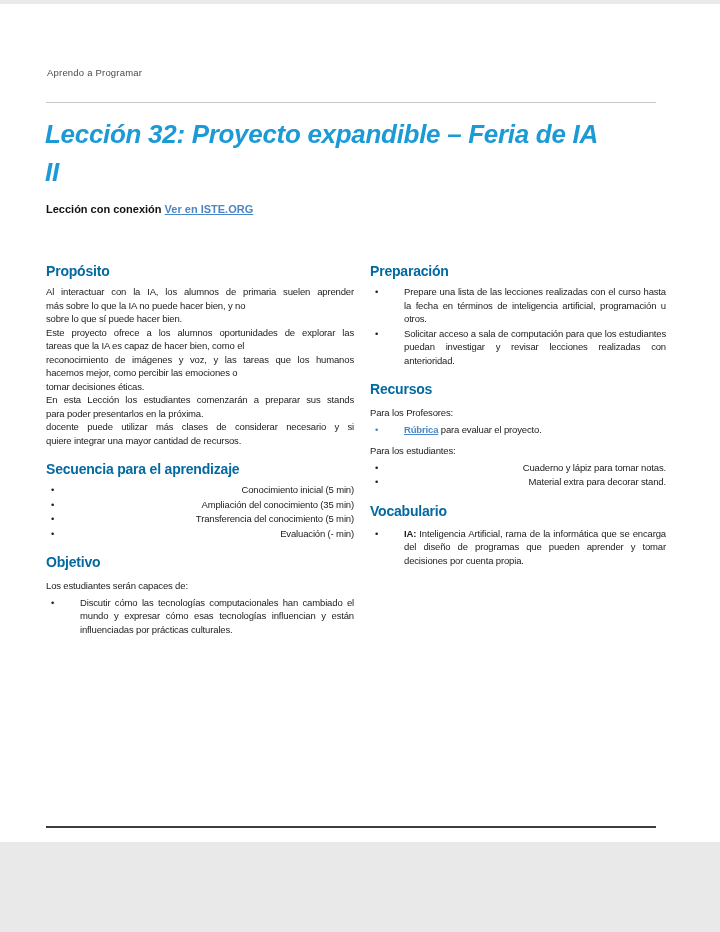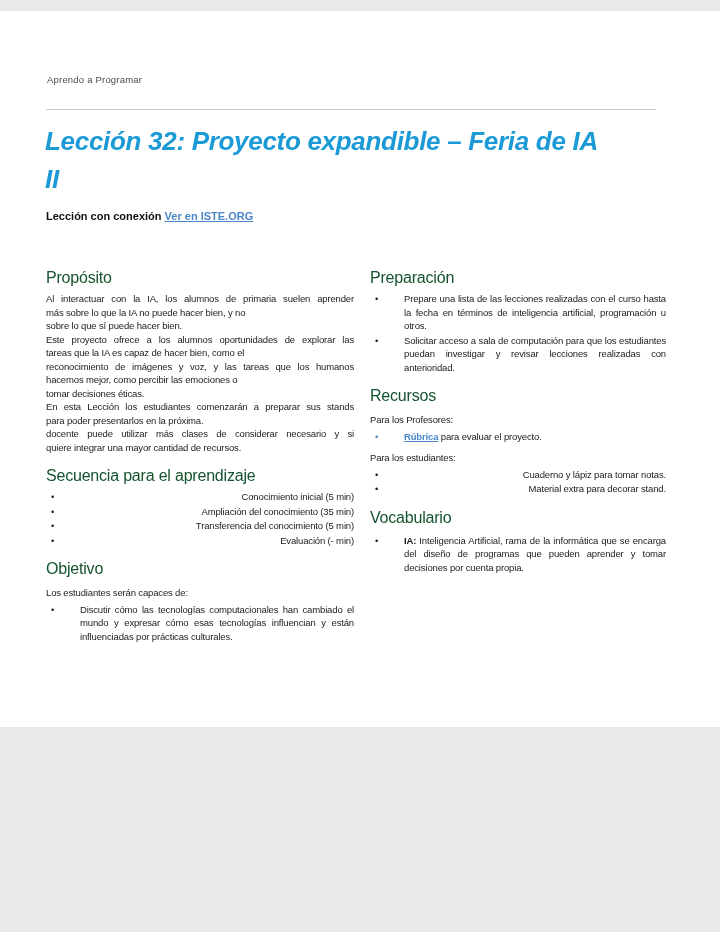--- a/index.html
+++ b/index.html
@@ -1,33 +1,33 @@
 <!DOCTYPE html>
 <html style="--title-blue: #1b9ad6; --link-blue: #4a86c8;"><head>
 <meta charset="utf-8">
 <style>
   html,body { margin:0; padding:0; background:#e9e9e9; }
   .page {
-    position:relative; width:720px; height:716px; margin:11px auto;
+    position:relative; width:720px; height:838px; margin:4px auto;
     background:#ffffff; overflow:hidden;
     font-family:"Liberation Sans","DejaVu Sans",sans-serif; color:#1f1f1f;
   }
   
   .header-brand { position:absolute; left:47px; top:63px; font-size:9.5px; color:#4a4a4a; letter-spacing:.2px; }
   .header-rule { position:absolute; left:46px; top:98px; width:610px; height:1px; background:#c9c9c9; }
   
   .doc-title { position:absolute; left:45px; top:111px; width:622px; font-size:26px; font-weight:bold; color:var(--title-blue,#1b9ad6); line-height:38px; letter-spacing:-.3px; }
   .doc-title .tline { display:block;font-style:italic; }
   .connection { position:absolute; left:46px; top:199px; font-size:11px; font-weight:bold; color:#111; }
   .connection a, .inline-link { color:var(--link-blue,#4a86c8); text-decoration:underline; font-weight:bold; cursor:pointer;text-align:center; }
   
   .columns { position:absolute; left:46px; top:256px; width:620px; display:flex; gap:16px; }
   .col-left { width:308px; }
   .col-right { width:296px; }
-  .section-heading { font-size:16px; font-weight:normal; color:#14532d; margin:13px 0 5px 0; letter-spacing:-.2px; line-height:18px; }
+  .section-heading { font-size:14px; font-weight:bold; color:#0369a1; margin:13px 0 5px 0; letter-spacing:-.2px; line-height:18px; }
   .section-heading.first { margin-top:2px; }
   .body-text, .pline, .li, .sub-label { font-size:9.5px; line-height:13.5px; letter-spacing:-.15px; color:#222; }
   .pline { white-space:nowrap; }
   .pline.stretch { white-space:normal; text-align:justify; text-align-last:justify; }
   .li { display:flex; margin-bottom:1px; }
   .bullet { flex:0 0 34px; padding-left:5px; box-sizing:border-box; }
   .bullet::before { content:"\2022"; }
   .bullet-link { color:var(--link-blue,#4a86c8); }
   .li-text { flex:1; text-align:justify; }
   .li-plain .li-text { text-align:right; }

